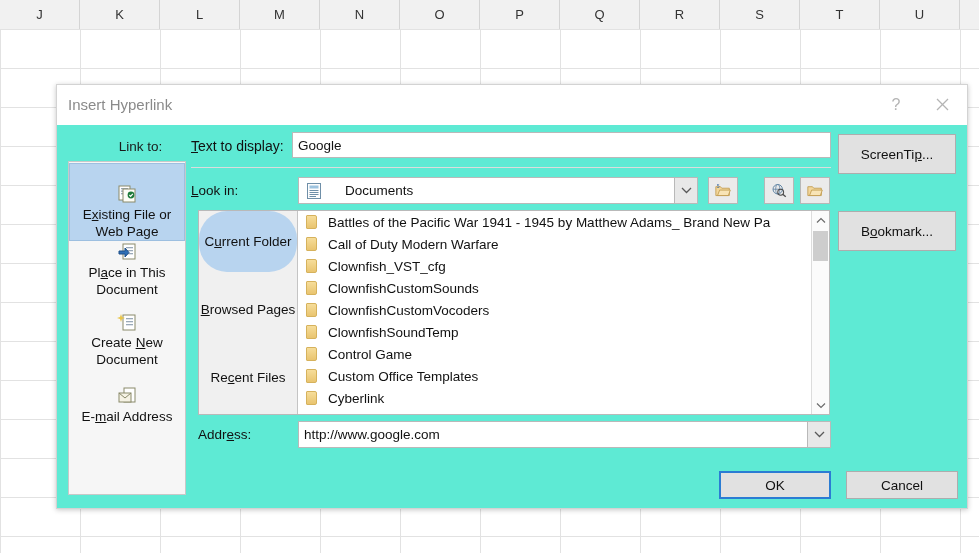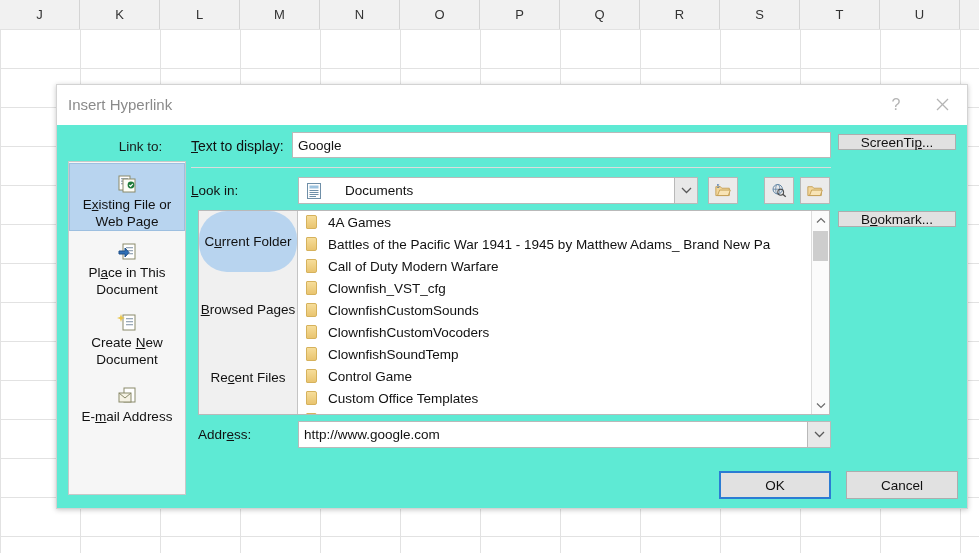--- a/index.html
+++ b/index.html
@@ -67,21 +67,21 @@
     display:flex;flex-direction:column;align-items:center;
     font-size:13.5px;color:#111;text-align:center;line-height:17px;
     box-sizing:border-box;
   }
   .sb-item.sel{background:#b8d4ef;border:1px solid #9dbfe0;}
   .sb-ico{height:22px;display:flex;align-items:flex-end;justify-content:center;margin-bottom:2px;}
   .sb-txt{padding:0 4px;}
 
   
   .rbtn{
-    position:absolute;width:118px;height:16px;
+    position:absolute;width:118px;height:40px;
     background:#e1e1e1;border:1px solid #adadad;
     font-size:13.5px;color:#111;
     display:flex;align-items:center;justify-content:center;
     box-sizing:border-box;
   }
   #screentip-btn{right:11px;top:49px;}
   #bookmark-btn{right:11px;top:126px;}
 
   
   #ttd-label{position:absolute;left:134px;top:53px;font-size:14px;color:#111;}
@@ -243,21 +243,21 @@
     <button id="closebtn" class="capbtn">
       <svg width="13" height="13" viewBox="0 0 13 13" aria-hidden="true">
         <line x1="1" y1="1" x2="12" y2="12" stroke="#b4b4b4" stroke-width="1.2"></line>
         <line x1="12" y1="1" x2="1" y2="12" stroke="#b4b4b4" stroke-width="1.2"></line>
       </svg>
     </button>
   </div>
 
   <div id="linkto-label">Link to:</div>
   <div id="sidebar">
-      <div class="sb-item sel" style="top: 1px; min-height: 68px; padding-top: 8px;">
+      <div class="sb-item sel" style="top: 1px; min-height: 68px; padding-top: 18px;">
         <span class="sb-ico">
           <svg width="20" height="20" viewBox="0 0 20 20">
             <rect x="2" y="2" width="11" height="14" fill="#fff" stroke="#8a8a6a"></rect>
             <rect x="4" y="4" width="7" height="1.3" fill="#9aa9b8"></rect>
             <rect x="4" y="6.5" width="7" height="1.3" fill="#9aa9b8"></rect>
             <rect x="4" y="9" width="7" height="1.3" fill="#9aa9b8"></rect>
             <rect x="6" y="5" width="12" height="13" fill="#fdfdf6" stroke="#8a8a6a"></rect>
             <circle cx="14" cy="11" r="3.4" fill="#1e7a3a"></circle>
             <path d="M12.4 11 l1.2 1.3 l2.2 -2.4" stroke="#fff" stroke-width="1.2" fill="none"></path>
           </svg>
@@ -354,24 +354,20 @@
 
   <div id="listwrap">
     <div id="vtabs">
         <div class="vtab sel" style="top: 0px;">C<span class="u">u</span>rrent Folder</div>
         <div class="vtab" style="top: 68px;"><span class="u">B</span>rowsed Pages</div>
         <div class="vtab" style="top: 136px;">Re<span class="u">c</span>ent Files</div>
       </div>
     <div id="filelist">
         <div class="frow">
           <span class="fico"></span>
-          <span>4A Games</span>
-        </div>
-        <div class="frow">
-          <span class="fico"></span>
           <span>Battles of the Pacific War 1941 - 1945 by Matthew Adams_ Brand New Pa</span>
         </div>
         <div class="frow">
           <span class="fico"></span>
           <span>Call of Duty Modern Warfare</span>
         </div>
         <div class="frow">
           <span class="fico"></span>
           <span>Clownfish_VST_cfg</span>
         </div>

